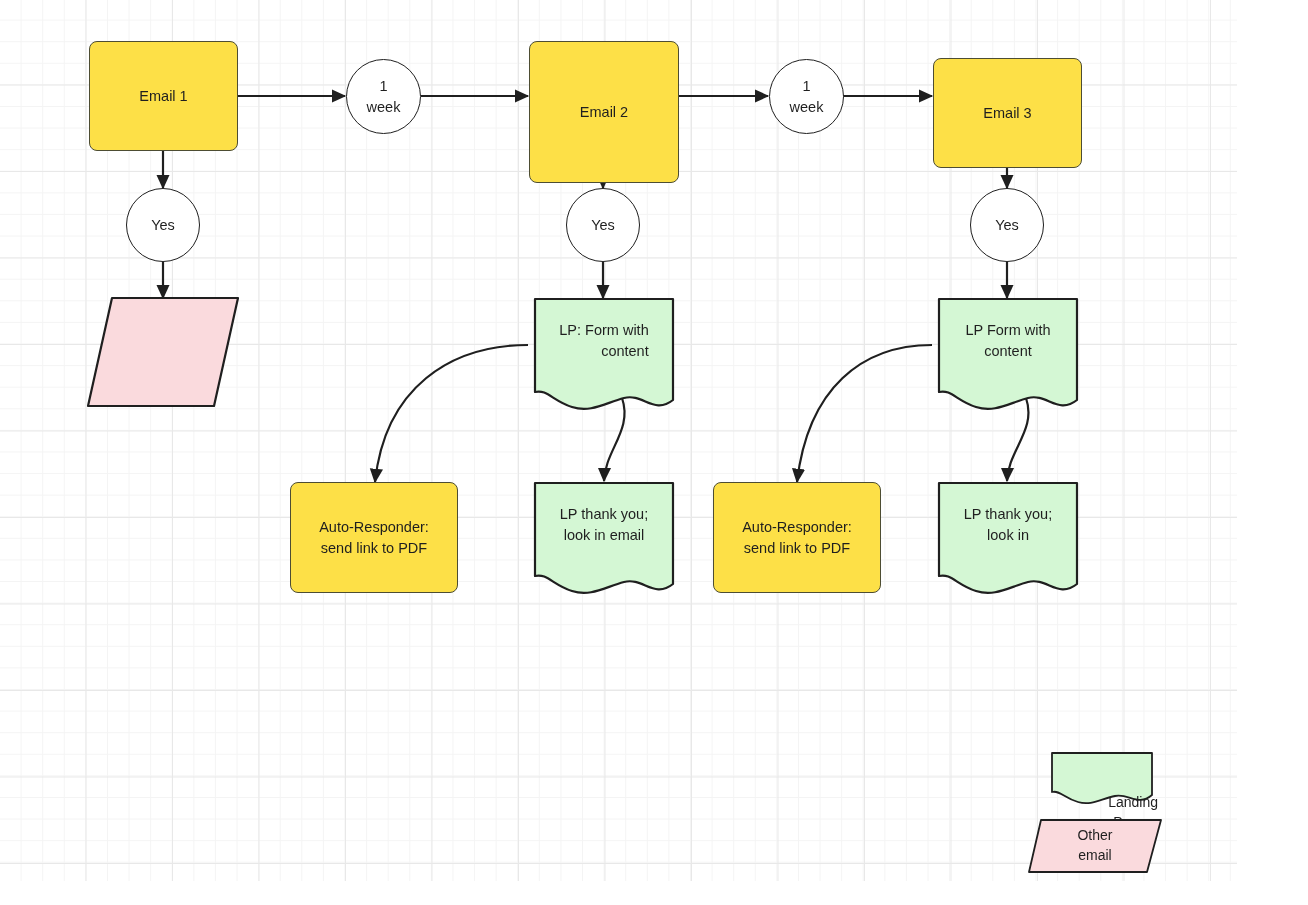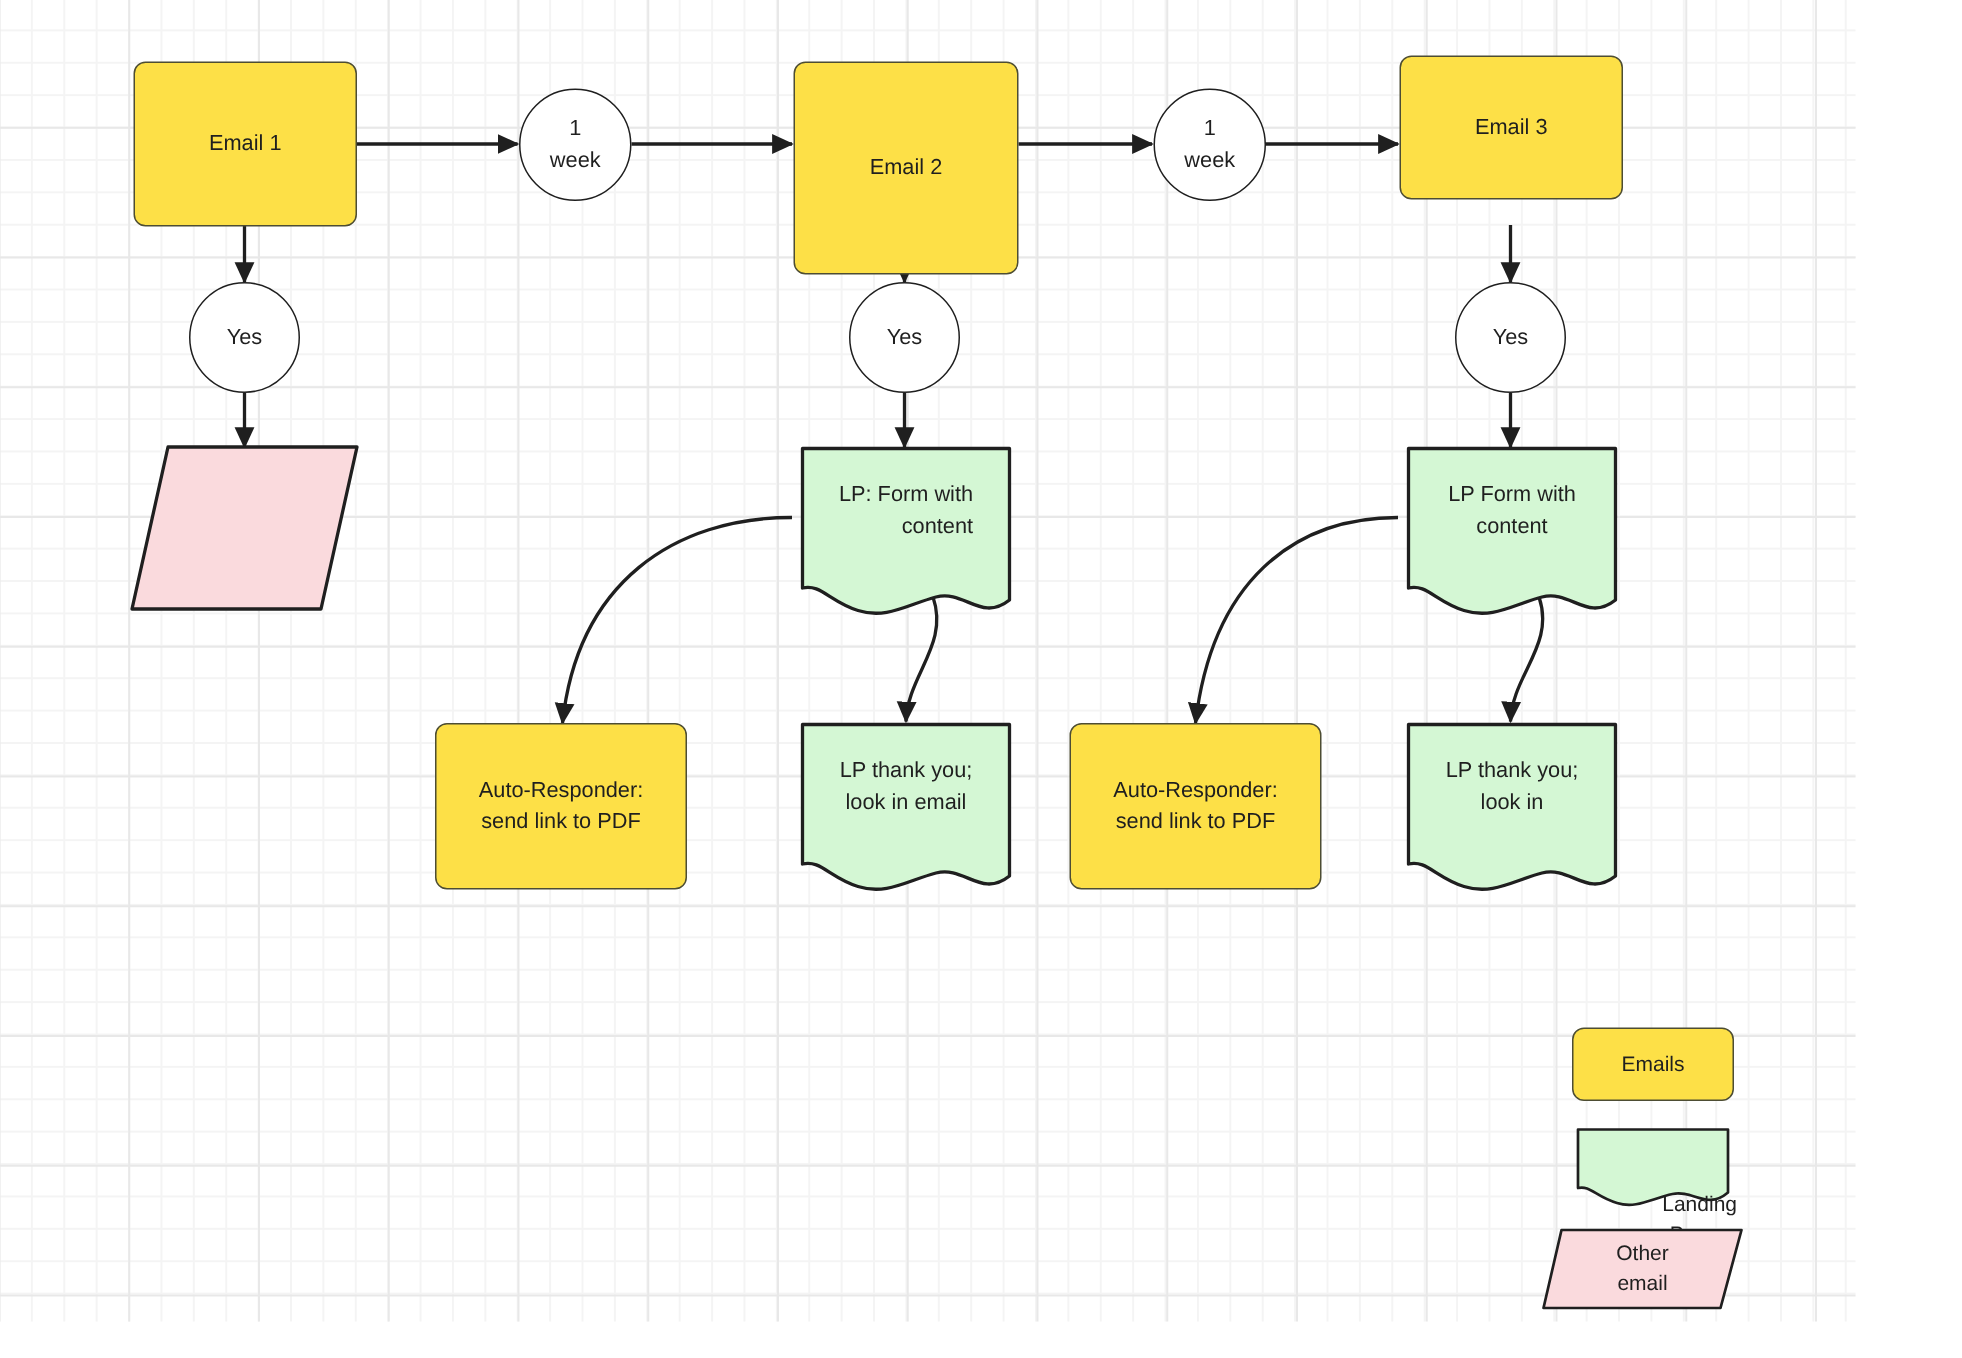--- a/index.html
+++ b/index.html
@@ -146,21 +146,21 @@
 
   <div class="node rect" style="left:529px; top:41px; width:150px; height:142px;">
     <span>Email 2</span>
   </div>
 
   <div class="node circle" style="left:769px; top:59px; width:75px; height:75px;">
     <span>1
 week</span>
   </div>
 
-  <div class="node rect" style="left:933px; top:37px; width:149px; height:96px;">
+  <div class="node rect" style="left:933px; top:58px; width:149px; height:110px;">
     <span>Email 3</span>
   </div>
 
   <div class="node circle" style="left:126px; top:188px; width:74px; height:74px;">
     <span>Yes</span>
   </div>
 
   <div class="node circle" style="left:566px; top:188px; width:74px; height:74px;">
     <span>Yes</span>
   </div>
@@ -222,23 +222,20 @@
     <svg width="154" height="114" viewBox="0 0 154 114" xmlns="http://www.w3.org/2000/svg">
       <path d="M 8 2 L 146 2 L 146 103 C 127 118, 116 96, 97 101
                C 78 106, 64 116, 45 110 C 26 104, 20 92, 8 95 Z" fill="#d4f7d4" stroke="#1f1f1f" stroke-width="2.2" stroke-linejoin="round"></path>
     </svg>
   </div>
   <div class="shape-label" style="left:931px; top:481px; width:154px; height:88px;">
     <span>LP thank you;
 look in</span>
   </div>
 
-  <div class="node rect legend-label" style="left:1048px; top:685px; width:108px; height:49px;">
-    <span>Emails</span>
-  </div>
 
   <div class="shape-svg" style="left:1046px; top:751px; width:112px; height:56px;">
     <svg width="112" height="56" viewBox="0 0 112 56" xmlns="http://www.w3.org/2000/svg">
       <path d="M 6 2 L 106 2 L 106 44 C 92 56, 83 42, 69 45
                C 55 48, 45 55, 32 51 C 18 47, 14 39, 6 41 Z" fill="#d4f7d4" stroke="#1f1f1f" stroke-width="1.8" stroke-linejoin="round"></path>
     </svg>
   </div>
   <div class="shape-label legend-label" style="left:1046px; top:791px; width:112px; height:44px;justify-content:flex-end;">
     <span>Landing
 Pages</span>

